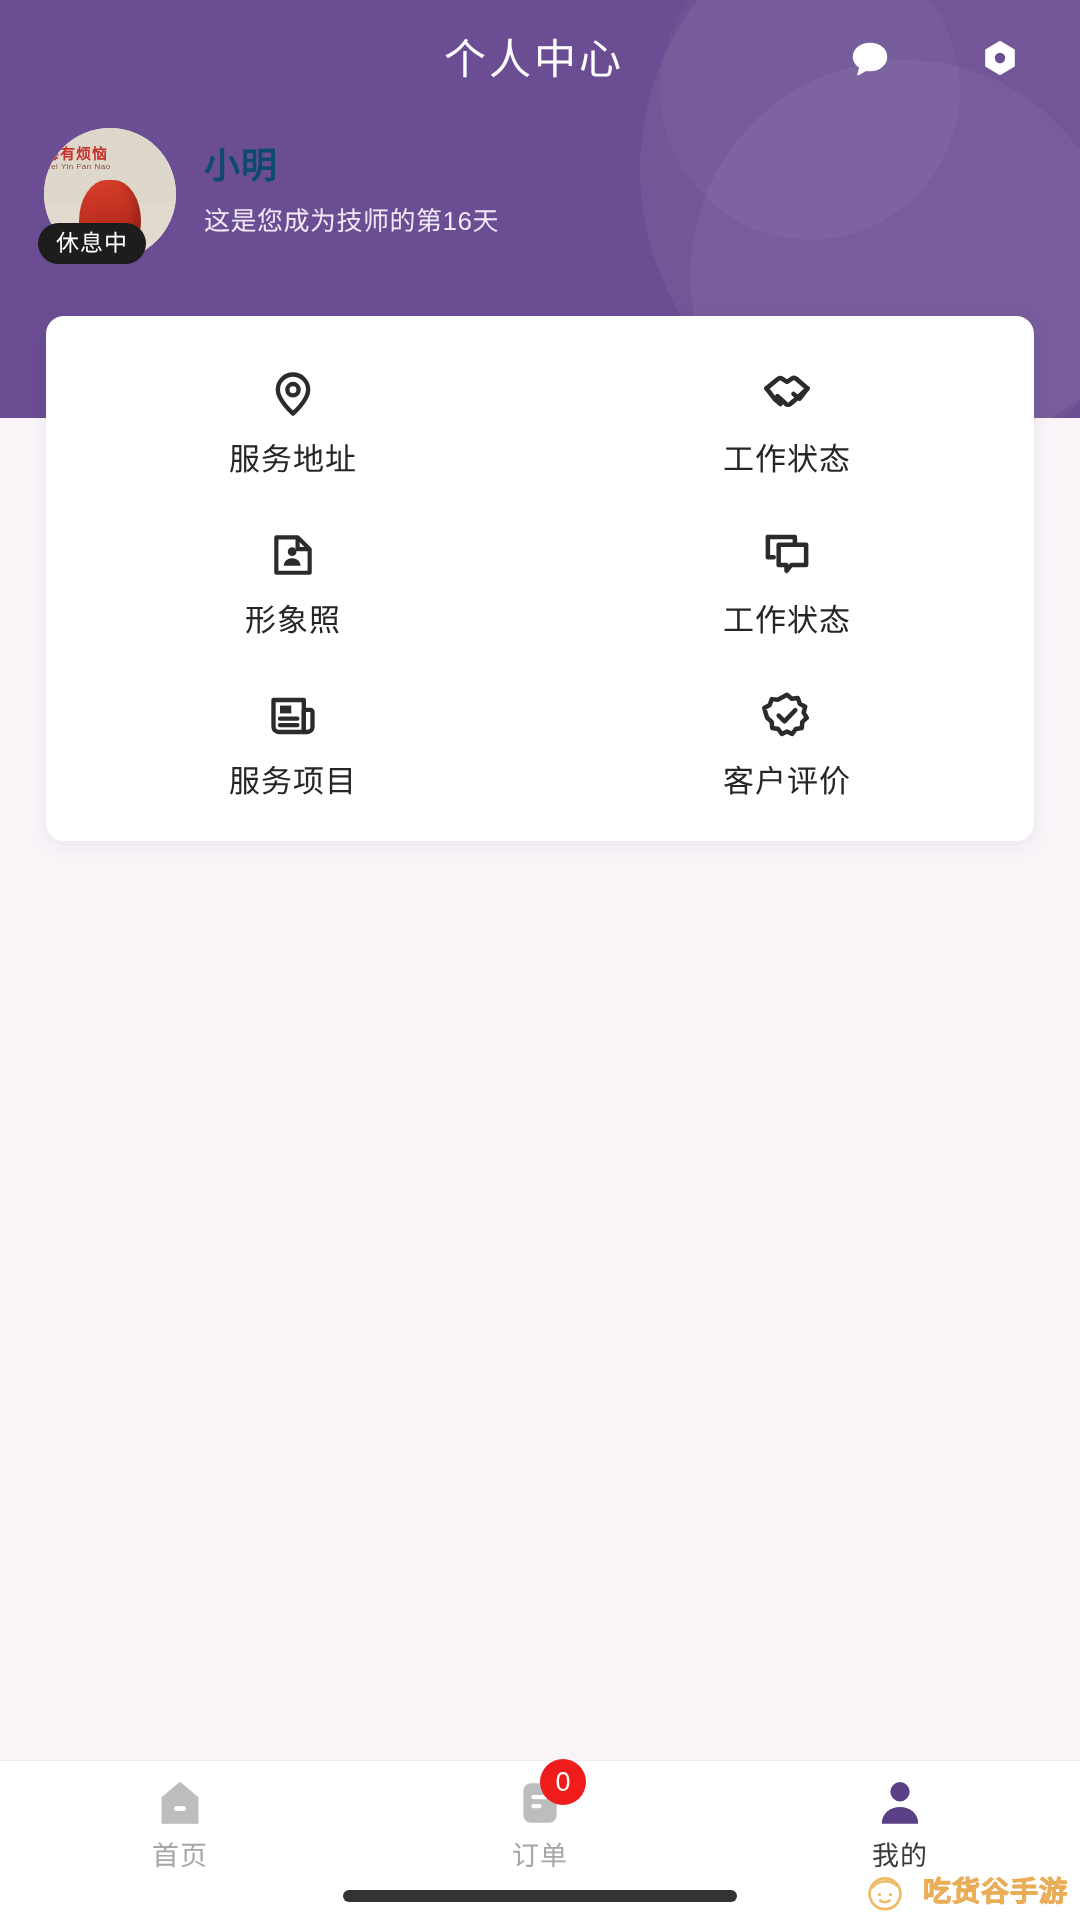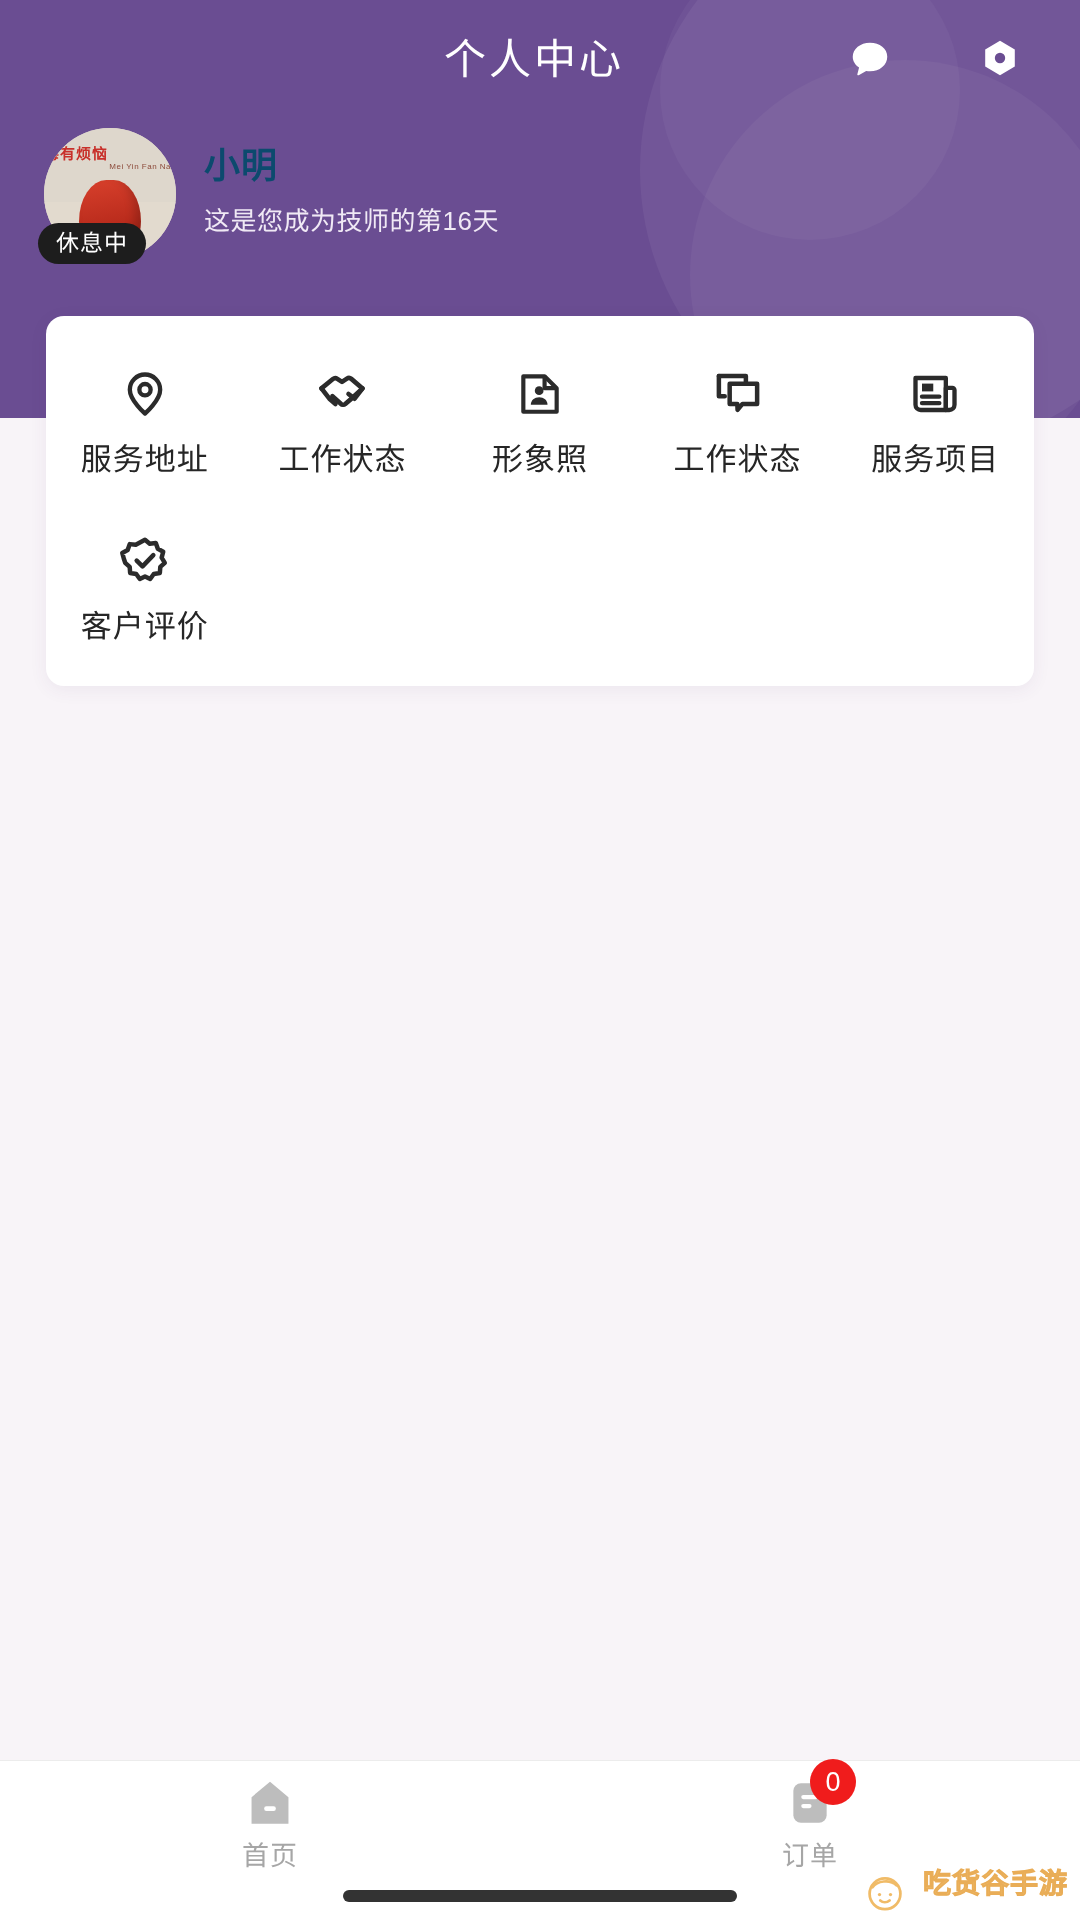--- a/index.html
+++ b/index.html
@@ -98,21 +98,21 @@
     text-align:left;
     color:#c8302a;
     font-size:15px;
     font-weight:700;
     letter-spacing:1px;
     white-space:nowrap;
   }
   .av-sub {
     position:absolute;
     top:34px; left:0; right:0;
-    text-align:right;
+    text-align:left;
     color:#8c4a3a;
     font-size:8px;
     letter-spacing:0.5px;
     white-space:nowrap;
   }
   .av-berry {
     position:absolute;
     left:50%; transform:translateX(-50%);
     bottom:6px;
     width:62px; height:74px;
@@ -154,22 +154,22 @@
     position:absolute;
     left:46px; top:316px;
     width:988px;
     background:#ffffff;
     border-radius:18px;
     padding:30px 0 34px 0;
     box-shadow:0 4px 18px rgba(90,60,120,0.07);
   }
   .menu-grid {
     display:grid;
-    grid-template-columns:repeat(5,1fr);
-    row-gap:28px;
+    grid-template-columns:repeat(2,1fr);
+    row-gap:22px;
   }
   .menu-item {
     display:flex;
     flex-direction:column;
     align-items:center;
     justify-content:flex-start;
     padding:18px 0 10px 0;
     cursor:pointer;
   }
   .menu-icon {
@@ -243,21 +243,21 @@
     width:394px; height:12px;
     background:#333333;
     border-radius:7px;
   }
 
   
   .watermark {
     position:absolute;
     right:12px; bottom:6px;
     display:flex;
-    align-items:flex-start;
+    align-items:center;
     gap:16px;
     opacity:0.95;
     pointer-events:none;
     margin-top:28px;
   }
   .wm-face { width:44px; height:44px; }
   .wm-text {
     font-size:28px;
     font-weight:700;
     color:#f3c572;
@@ -400,20 +400,29 @@
           <svg width="54" height="54" viewBox="0 0 24 24" aria-hidden="true">
             <rect x="4.6" y="3.2" width="14.8" height="17.6" rx="3.4" fill="#bdbdbd"></rect>
             <rect x="8.1" y="8.4" width="7.6" height="1.9" rx="0.95" fill="#ffffff"></rect>
             <rect x="8.1" y="12.4" width="4.6" height="1.9" rx="0.95" fill="#ffffff"></rect>
           </svg>
           <span class="tab-badge">0</span>
         </span>
         <span class="tab-label">订单</span>
       </div>
 
+      <div class="tab active">
+        <span class="tab-icon">
+          <svg width="54" height="54" viewBox="0 0 24 24" aria-hidden="true">
+            <circle cx="12" cy="7" r="4.3" fill="#5b3f86"></circle>
+            <path d="M3.9 21.2c0-4.5 3.6-7.4 8.1-7.4s8.1 2.9 8.1 7.4z" fill="#5b3f86"></path>
+          </svg>
+        </span>
+        <span class="tab-label">我的</span>
+      </div>
 
     </div>
 
     <div class="home-indicator"></div>
 
     <div class="watermark">
       <span class="wm-face">
         <svg width="44" height="44" viewBox="0 0 24 24" fill="none" stroke="#f0b85f" stroke-width="1.5" stroke-linecap="round">
           <circle cx="12" cy="13" r="8.4"></circle>
           <path d="M5.2 9.4c2.4-3.4 9.4-4.6 13.2-1"></path>

